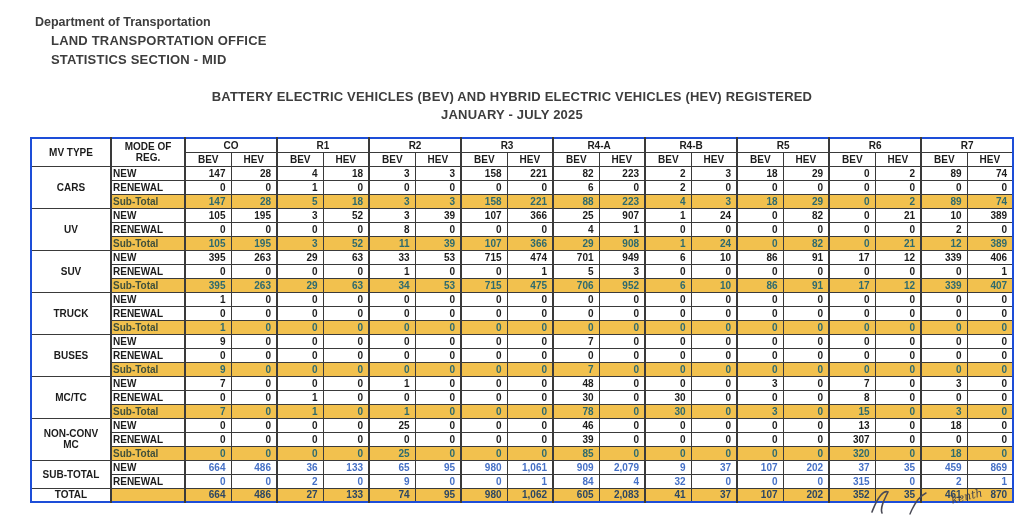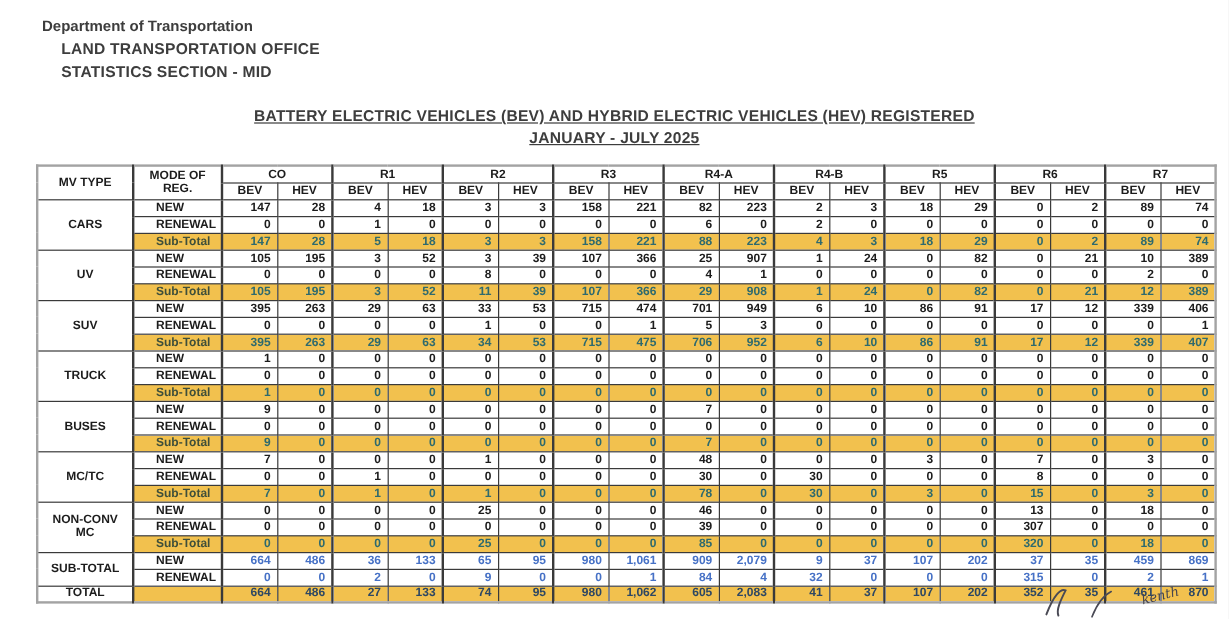--- a/index.html
+++ b/index.html
@@ -6,37 +6,37 @@
   .page{
     position:relative;width:1024px;height:516px;background:#ffffff;
     font-family:"Liberation Sans", sans-serif;overflow:hidden;
   }
   
   .letterhead{position:absolute;left:35px;top:13px;color:#3d3d3d;}
   .letterhead .lh1{font-size:12.5px;font-weight:bold;line-height:18px;}
   .letterhead .lh2,.letterhead .lh3{font-size:13px;font-weight:bold;line-height:19px;letter-spacing:.2px;padding-left:16px;}
   
   .title{position:absolute;left:0;top:88px;width:1024px;text-align:center;color:#3d3d3d;}
-  .title div{font-size:13px;font-weight:bold;line-height:18px;letter-spacing:.2px;text-decoration:underline;}
+  .title div{font-size:13px;font-weight:bold;line-height:18px;letter-spacing:.2px;}
   
   table{
     position:absolute;left:30px;top:137px;width:982px;
     border-collapse:collapse;table-layout:fixed;
-    border:2px solid #a3a3a3;
+    border:2px solid #1d4ed8;
   }
   th,td{
     border:1px solid #3a3a3a;
     font-family:"Liberation Sans", sans-serif;
     font-size:10px;font-weight:bold;
     height:14px;padding:0;box-sizing:border-box;
     color:#1c1c1c;white-space:nowrap;overflow:hidden;
   }
   th{text-align:center;vertical-align:middle;line-height:11px;}
   td.num{text-align:right;padding-right:5px;}
-  td.modelab{text-align:left;padding-left:18px;}
+  td.modelab{text-align:left;padding-left:1px;}
   th.mvtype{font-size:10px;}
   .gs{border-left-width:2px;}          
   .lab2{border-left-width:2px;}        
   tr.strow td{background:#F2C14E;color:#2e6a6e;}
   tr.strow td.modelab{color:#3f4f3a;}
   tr.blue td.num{color:#4671C6;}
   tr.totalrow td{background:#F2C14E;color:#2d4763;}
   tr.totalrow td.num{font-size:10px;}
   
   .annotation{position:absolute;left:858px;top:486px;width:160px;height:30px;color:#4a4a55;}

